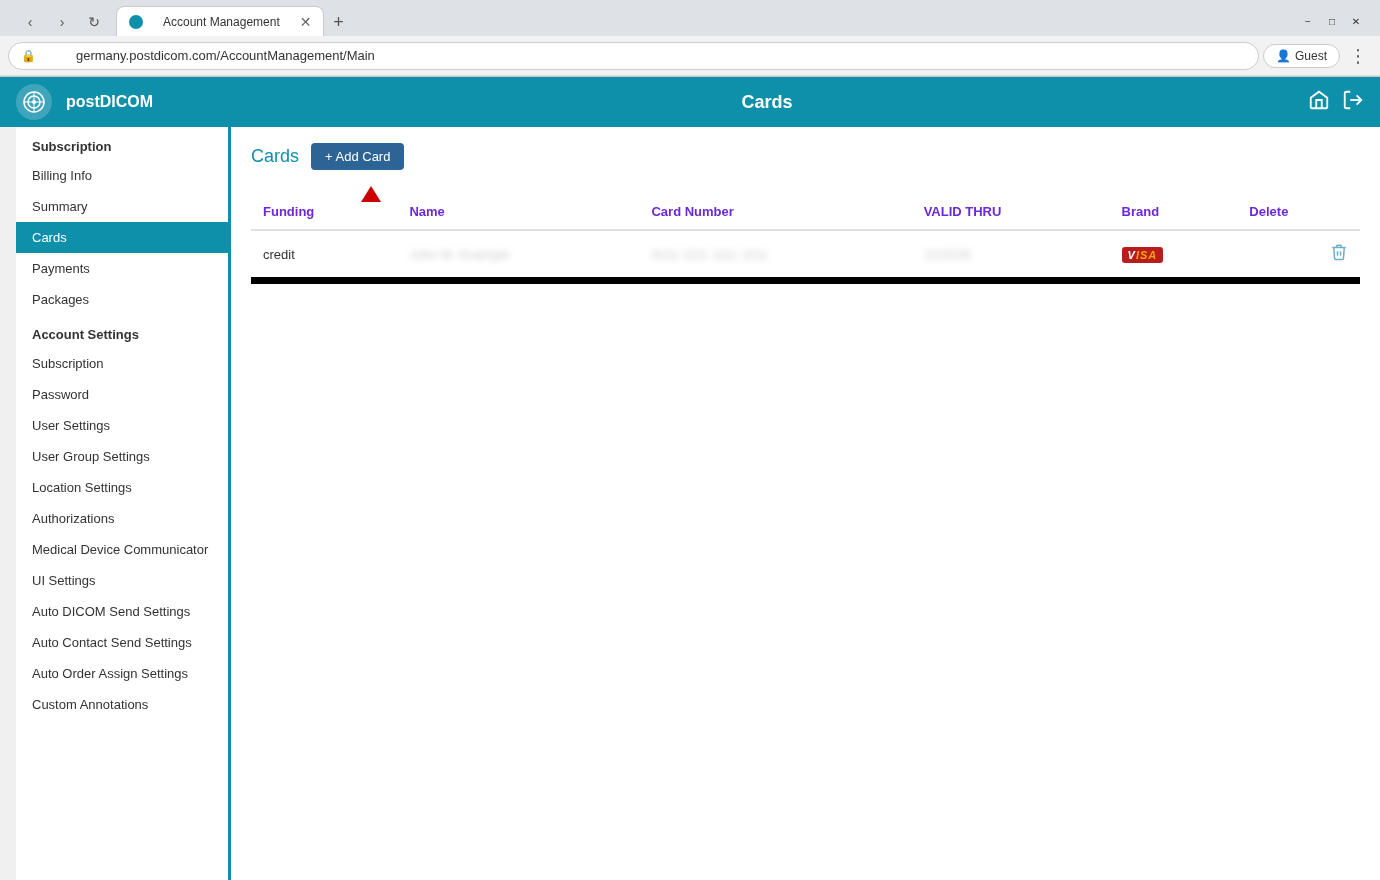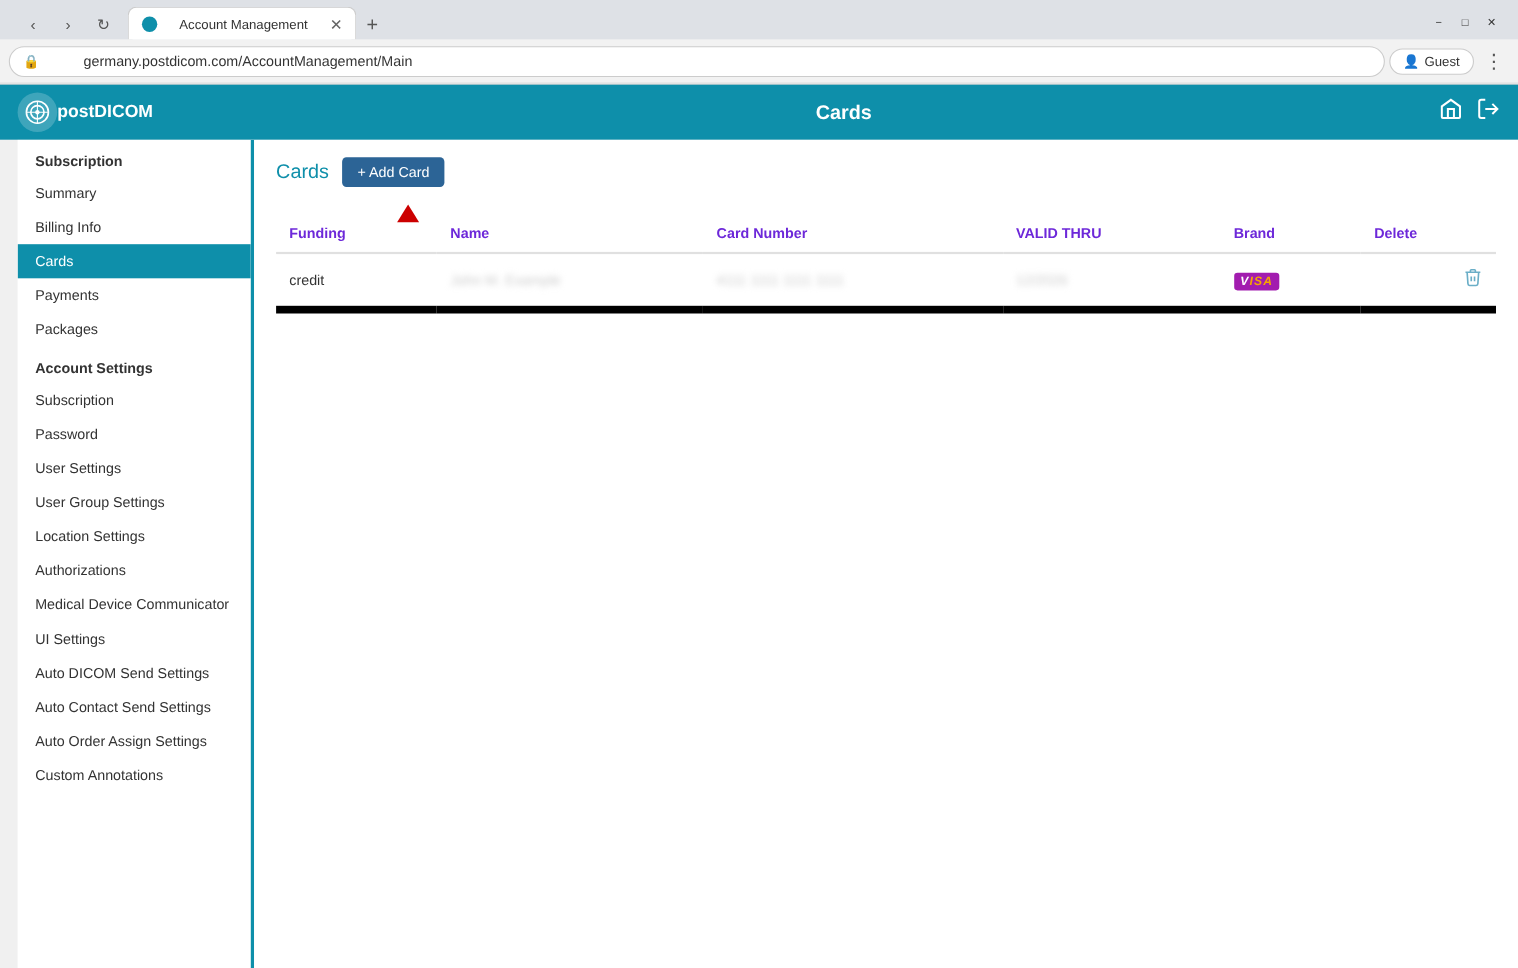--- a/index.html
+++ b/index.html
@@ -142,21 +142,21 @@
       background: #0e8faa;
       height: 50px;
       display: flex;
       align-items: center;
       padding: 0 16px;
       color: white;
     }
     .logo-area {
       display: flex;
       align-items: center;
-      gap: 0;
+      gap: 14px;
       width: 210px;
       text-align: center;
     }
     .logo-icon {
       width: 36px; height: 36px;
       background: rgba(255,255,255,0.2);
       border-radius: 50%;
       display: flex; align-items: center; justify-content: center;
       font-size: 18px;
     }
@@ -296,21 +296,21 @@
       font-weight: bold;
       font-size: 13px;
     }
     .cards-table td {
       padding: 12px 12px;
       border-bottom: 7px solid #000000;
       font-size: 13px;
       color: #333;
     }
     .visa-badge {
-      background: #a21caf;
+      background: #b91c1c;
       color: #f7a600;
       font-weight: bold;
       font-size: 11px;
       padding: 2px 6px;
       border-radius: 3px;
       font-style: italic;
       letter-spacing: 1px;
     }
     .visa-badge span {
       color: white;
@@ -402,22 +402,22 @@
         </svg>
       </button>
     </div>
   </div>
 
   <div class="main-area">
 
     <div class="sidebar">
       <div class="sidebar-section-title">Subscription</div>
       <div id="sidebar-subscription-items">
+          <div class="sidebar-item">Billing Info</div>
           <div class="sidebar-item">Summary</div>
-          <div class="sidebar-item">Billing Info</div>
           <div class="sidebar-item active">Cards</div>
           <div class="sidebar-item">Payments</div>
           <div class="sidebar-item">Packages</div>
         </div>
       <div class="sidebar-section-title">Account Settings</div>
       <div id="sidebar-account-items">
           <div class="sidebar-item">Subscription</div>
           <div class="sidebar-item">Password</div>
           <div class="sidebar-item">User Settings</div>
           <div class="sidebar-item">User Group Settings</div>

